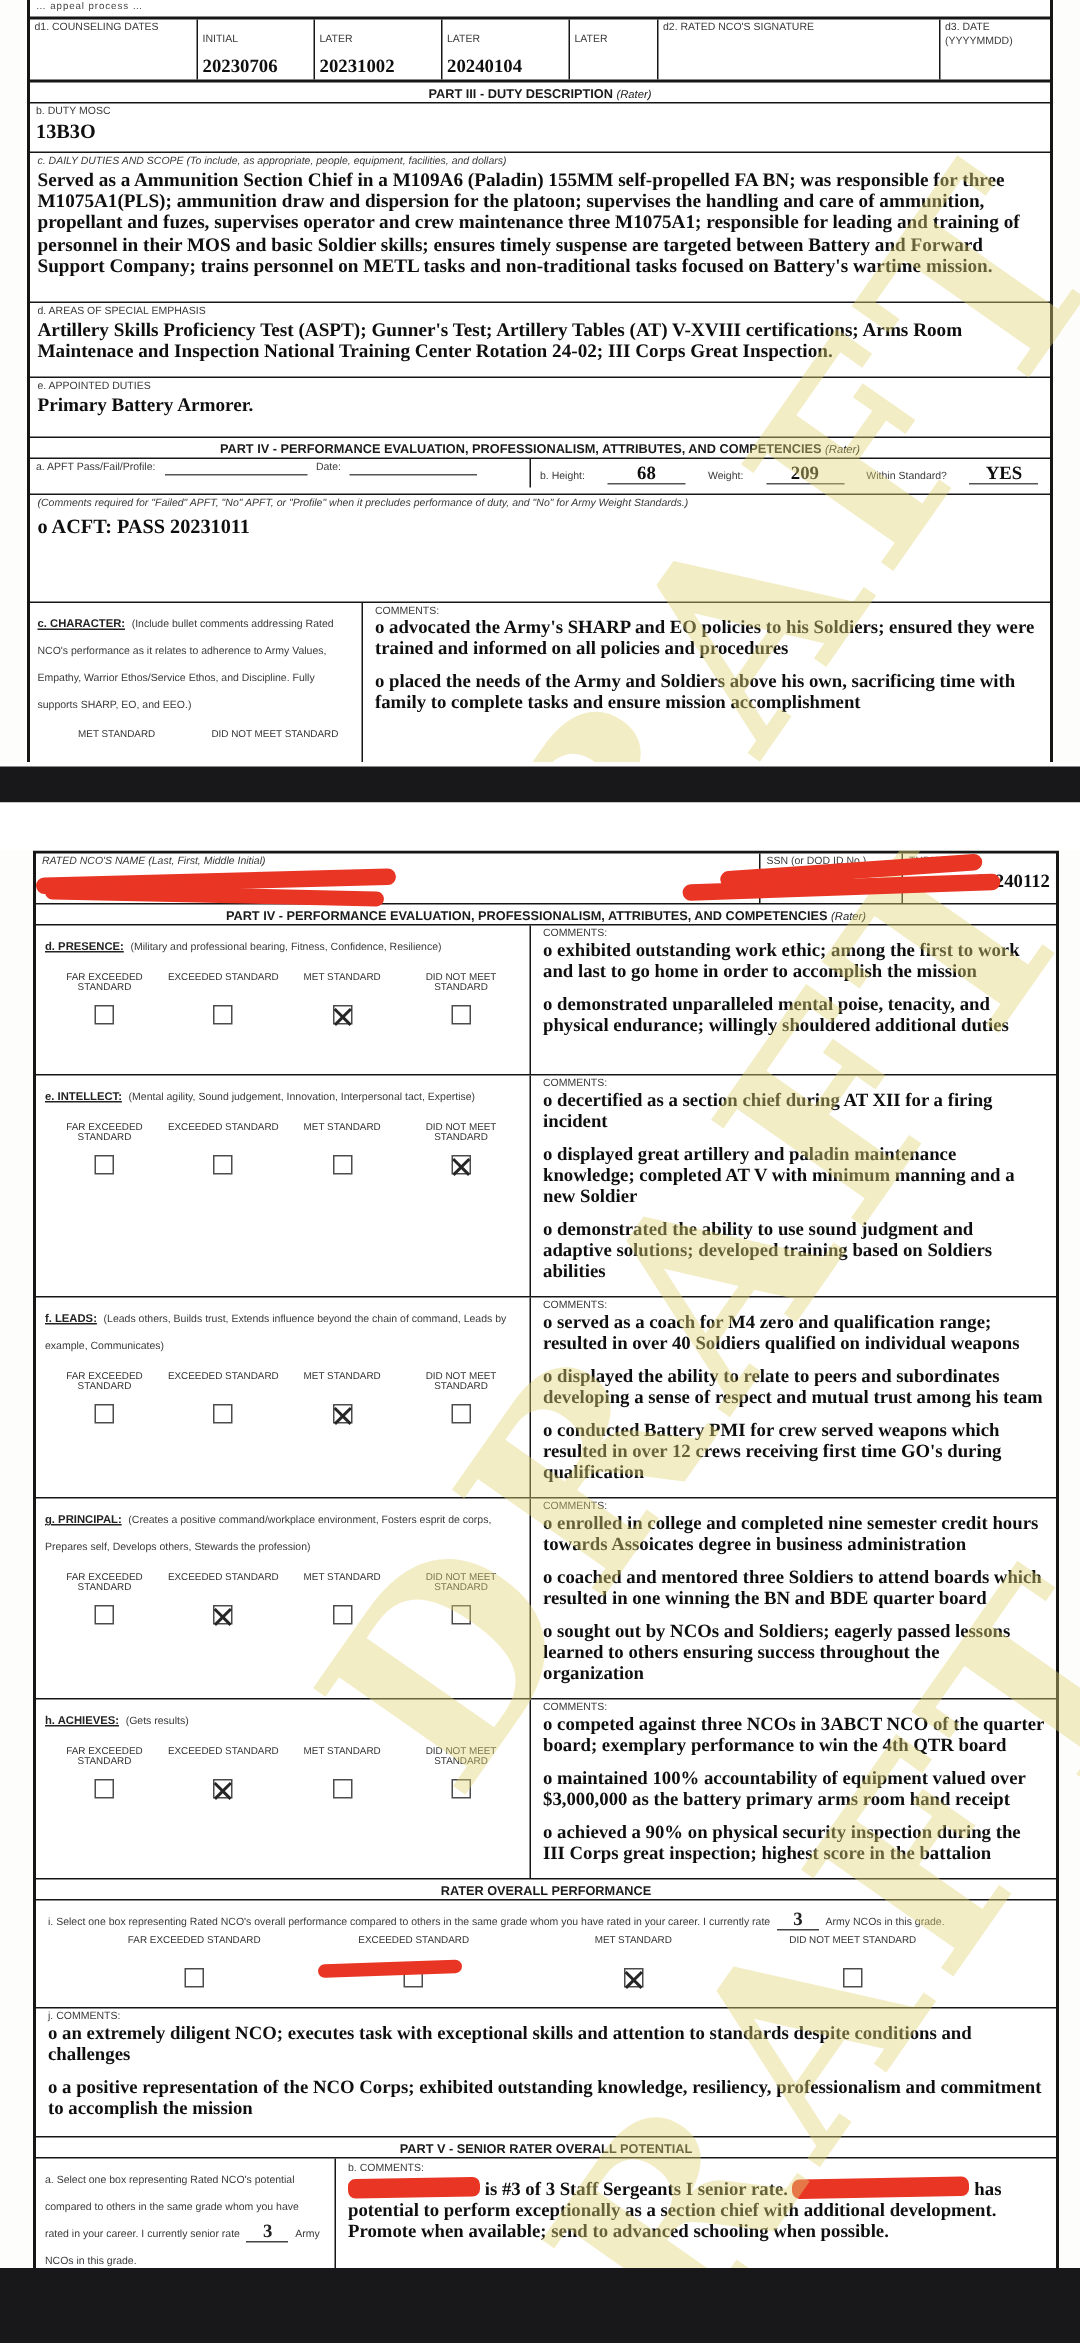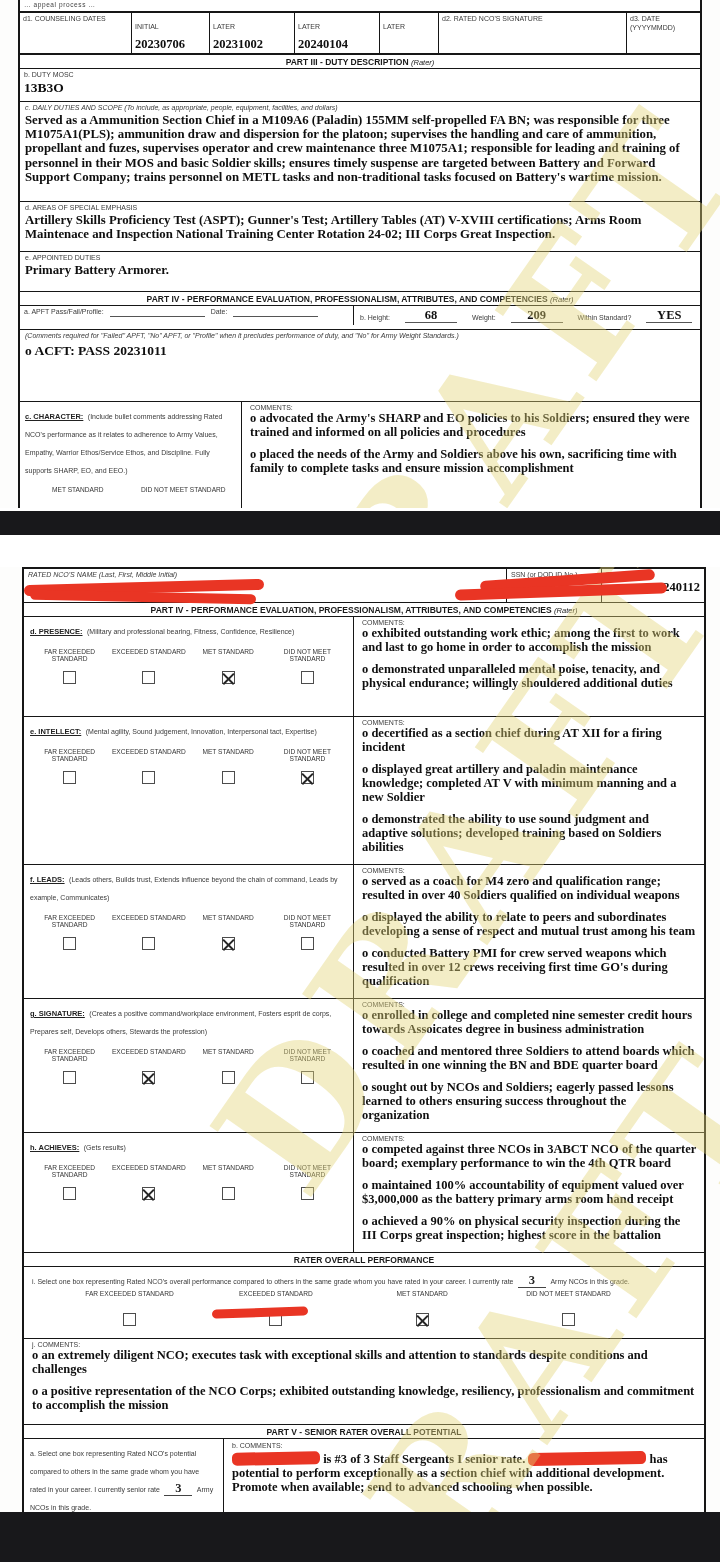--- a/index.html
+++ b/index.html
@@ -292,21 +292,21 @@
               <p class="serif bullet">o served as a coach for M4 zero and qualification range; resulted in over 40 Soldiers qualified on individual weapons</p>
               <p class="serif bullet">o displayed the ability to relate to peers and subordinates developing a sense of respect and mutual trust among his team</p>
               <p class="serif bullet">o conducted Battery PMI for crew served weapons which resulted in over 12 crews receiving first time GO's during qualification</p>
             </div>
     </div>
   </div>
 
   <div class="sec">
     <div class="sec-left">
       <div>
-        <span class="sec-title">g. SIGNATURE:</span>
+        <span class="sec-title">g. PRINCIPAL:</span>
         <span class="sec-desc"> (Creates a positive command/workplace environment, Fosters esprit de corps, Prepares self, Develops others, Stewards the profession)</span>
       </div>
       <div class="opt-row">
               <div class="opt"><div class="opt-label">FAR EXCEEDED STANDARD</div><span class="cb"></span></div>
               <div class="opt"><div class="opt-label">EXCEEDED STANDARD</div><span class="cb on"></span></div>
               <div class="opt"><div class="opt-label">MET STANDARD</div><span class="cb"></span></div>
               <div class="opt"><div class="opt-label">DID NOT MEET STANDARD</div><span class="cb"></span></div>
             </div>
     </div>
     <div class="sec-right">

